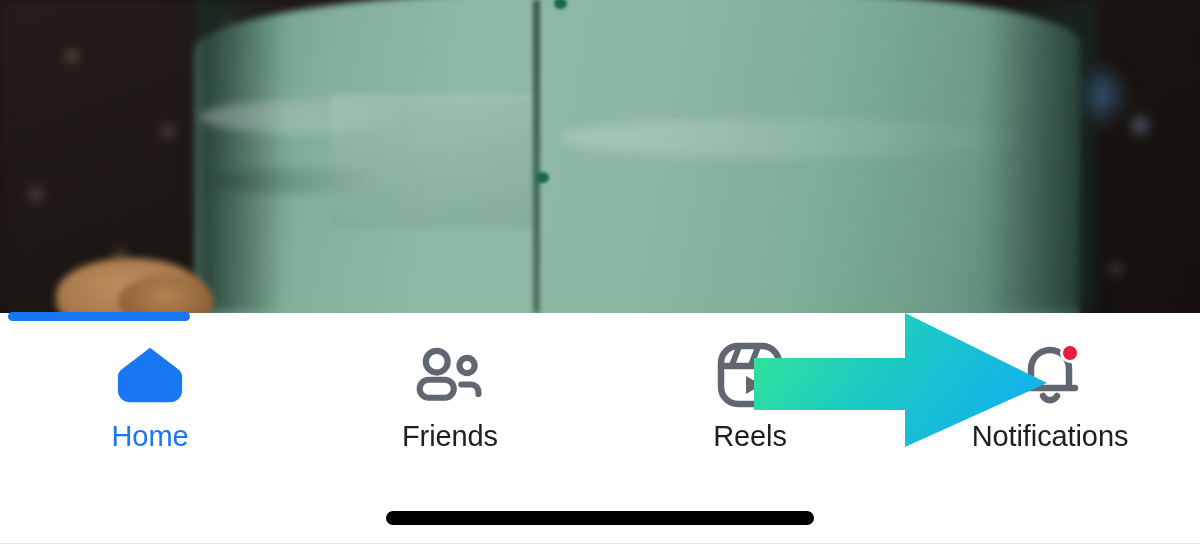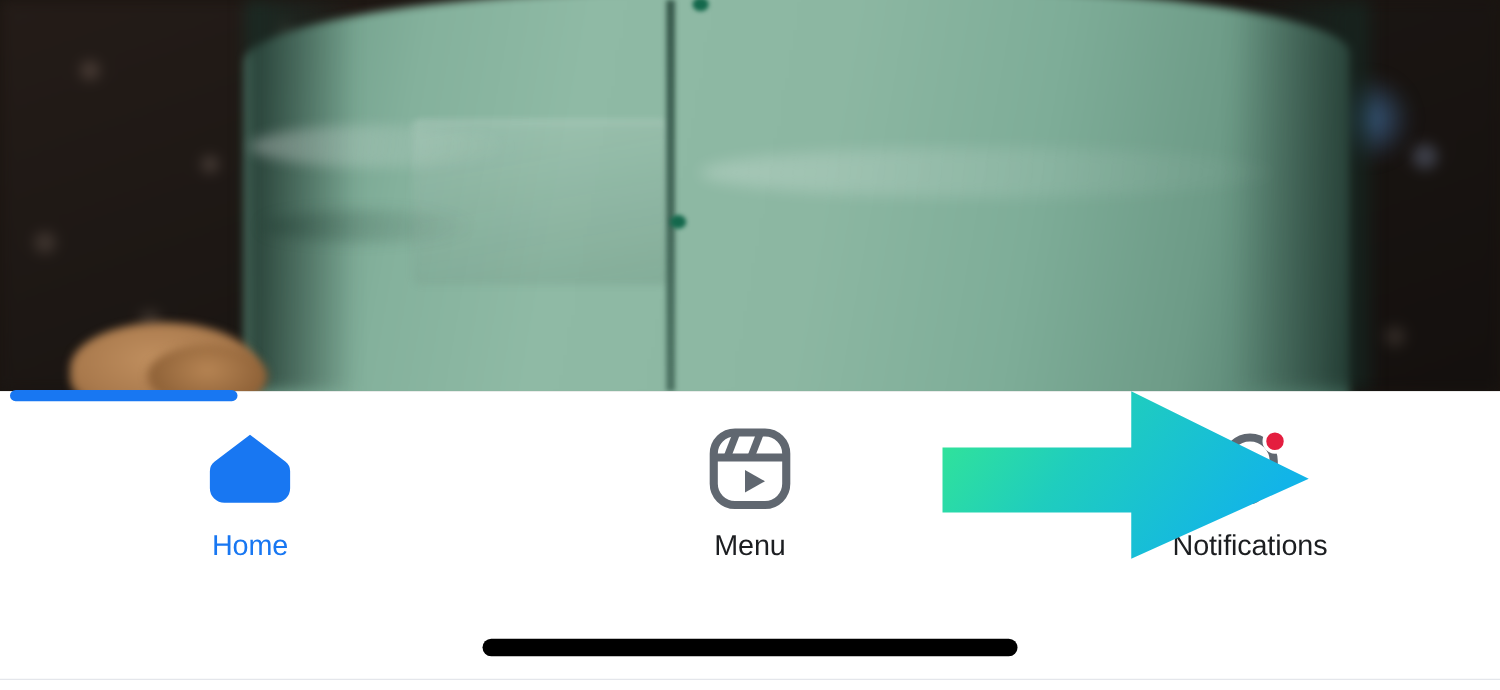--- a/index.html
+++ b/index.html
@@ -227,21 +227,21 @@
   .tab-icon {
     height: 64px;
     width: 72px;
     display: flex;
     align-items: center;
     justify-content: center;
     position: relative;
   }
   .tab-label {
     margin-top: 15px;
-    font-size: 23px;
+    font-size: 29px;
     line-height: 28px;
     color: #1c1e21;
     white-space: nowrap;
     letter-spacing: -0.1px;
   }
   .tab.active .tab-label { color: #1877F2; }
 
   
   .bell-badge {
     position: absolute;
@@ -401,32 +401,45 @@
 
       <div class="tab active">
         <div class="tab-icon">
           <svg width="74" height="64" viewBox="0 0 74 64" aria-hidden="true">
             <path d="M37 4 L66 26 A10 10 0 0 1 70 34 L70 48 A12 12 0 0 1 58 60 L16 60 A12 12 0 0 1 4 48 L4 34 A10 10 0 0 1 8 26 Z" fill="#1877F2"></path>
           </svg>
         </div>
         <div class="tab-label">Home</div>
       </div>
 
+      <div class="tab">
+        <div class="tab-icon">
+          <svg width="76" height="60" viewBox="0 0 76 60" aria-hidden="true">
+            <g fill="none" stroke="#606770" stroke-width="6.5" stroke-linecap="round" stroke-linejoin="round">
+              <circle cx="24" cy="16" r="11.5"></circle>
+              <rect x="6" y="35" width="36" height="19" rx="9.5"></rect>
+              <circle cx="56" cy="20" r="8"></circle>
+              <path d="M50 40 L60 40 A8 8 0 0 1 68 48 L68 50"></path>
+            </g>
+          </svg>
+        </div>
+        <div class="tab-label">Friends</div>
+      </div>
 
       <div class="tab">
         <div class="tab-icon">
           <svg width="66" height="66" viewBox="0 0 66 66" aria-hidden="true">
             <rect x="4" y="4" width="58" height="58" rx="17" fill="none" stroke="#606770" stroke-width="6.5"></rect>
             <path d="M5 24 L61 24" fill="none" stroke="#606770" stroke-width="6.5"></path>
             <path d="M22 5 L15 23" fill="none" stroke="#606770" stroke-width="6"></path>
             <path d="M41 5 L34 23" fill="none" stroke="#606770" stroke-width="6"></path>
             <path d="M29 34 L45 43 L29 52 Z" fill="#606770"></path>
           </svg>
         </div>
-        <div class="tab-label">Menu</div>
+        <div class="tab-label">Reels</div>
       </div>
 
 
       <div class="tab">
         <div class="tab-icon">
           <svg width="62" height="66" viewBox="0 0 62 66" aria-hidden="true">
             <g fill="none" stroke="#606770" stroke-width="6.5" stroke-linejoin="round" stroke-linecap="round">
               <path d="M12 44 L12 27 A19 19 0 0 1 50 27 L50 44"></path>
               <path d="M6 46 L56 46"></path>
               <path d="M24 54 A8 8 0 0 0 38 54"></path>

